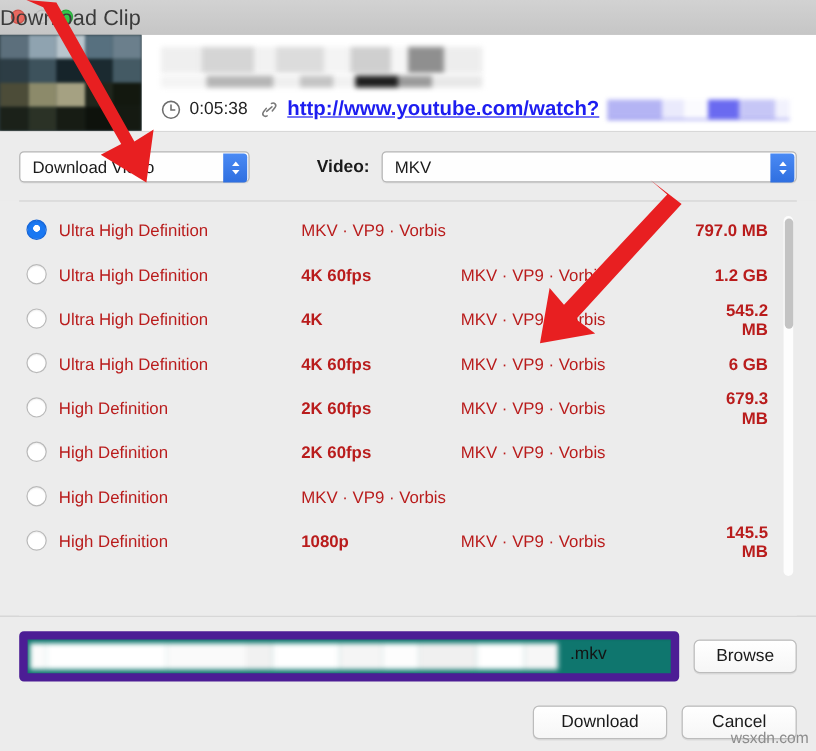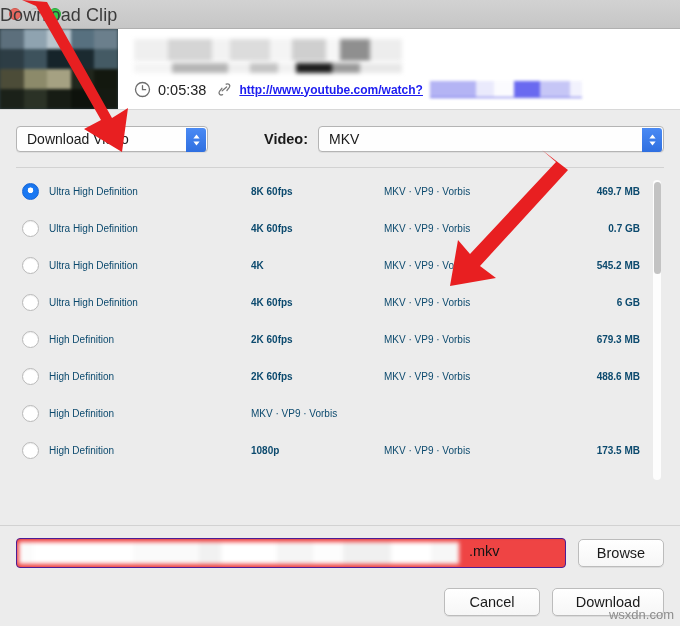--- a/index.html
+++ b/index.html
@@ -118,21 +118,21 @@
   .duration {
     font-weight: 400;
     color: #222;
     font-size: 14.5px;
     margin-right: 4px;
   }
   .url {
     color: #1d1df0;
     text-decoration: underline;
     font-weight: bold;
-    font-size: 12px;
+    font-size: 17px;
     white-space: nowrap;
   }
   .urlblur {
     display: inline-flex;
     height: 16px;
     width: 152px;
     vertical-align: -3px;
     filter: blur(1.6px);
     border-bottom: 1px solid #6a6ae8;
   }
@@ -196,22 +196,22 @@
   .list {
     position: absolute;
     inset: 0;
     padding-top: 5px;
     box-sizing: border-box;
   }
   .row {
     height: 37px;
     display: flex;
     align-items: center;
-    font-size: 10px;
-    color: #0c4a6e;
+    font-size: 14px;
+    color: #b91c1c;
     position: relative;
   }
   .radio {
     width: 17px;
     height: 17px;
     border-radius: 50%;
     box-sizing: border-box;
     margin-left: 6px;
     margin-right: 10px;
     flex: 0 0 auto;
@@ -268,22 +268,22 @@
   }
   .filerow {
     display: flex;
     align-items: center;
     gap: 12px;
     padding-top: 12px;
   }
   .filefield {
     flex: 1 1 auto;
     height: 28px;
-    background: #ef4444;
-    border: 1px solid #4c1d95;
+    background: #0f766e;
+    border: 7px solid #4c1d95;
     border-radius: 4px;
     box-shadow: inset 0 1px 1px rgba(0,0,0,.05);
     position: relative;
     overflow: hidden;
     display: flex;
     align-items: center;
   }
   .fileblur {
     position: absolute;
     left: 2px;
@@ -451,30 +451,29 @@
         </svg>
       </span>
     </div>
   </div>
 
   <div class="listwrap">
     <div class="list" id="quality-list">
         <div class="row selected">
           <span class="radio"></span>
           <span class="c-quality">Ultra High Definition</span>
-          <span class="c-res">8K 60fps</span>
-          <span class="c-codec">MKV · VP9 · Vorbis</span>
-          <span class="c-size">469.7 MB</span>
+          <span class="c-codec">MKV · VP9 · Vorbis</span>
+          <span class="c-size">797.0 MB</span>
         </div>
         <div class="row">
           <span class="radio"></span>
           <span class="c-quality">Ultra High Definition</span>
           <span class="c-res">4K 60fps</span>
           <span class="c-codec">MKV · VP9 · Vorbis</span>
-          <span class="c-size">0.7 GB</span>
+          <span class="c-size">1.2 GB</span>
         </div>
         <div class="row">
           <span class="radio"></span>
           <span class="c-quality">Ultra High Definition</span>
           <span class="c-res">4K</span>
           <span class="c-codec">MKV · VP9 · Vorbis</span>
           <span class="c-size">545.2 MB</span>
         </div>
         <div class="row">
           <span class="radio"></span>
@@ -488,33 +487,32 @@
           <span class="c-quality">High Definition</span>
           <span class="c-res">2K 60fps</span>
           <span class="c-codec">MKV · VP9 · Vorbis</span>
           <span class="c-size">679.3 MB</span>
         </div>
         <div class="row">
           <span class="radio"></span>
           <span class="c-quality">High Definition</span>
           <span class="c-res">2K 60fps</span>
           <span class="c-codec">MKV · VP9 · Vorbis</span>
-          <span class="c-size">488.6 MB</span>
         </div>
         <div class="row">
           <span class="radio"></span>
           <span class="c-quality">High Definition</span>
           <span class="c-codec">MKV · VP9 · Vorbis</span>
         </div>
         <div class="row">
           <span class="radio"></span>
           <span class="c-quality">High Definition</span>
           <span class="c-res">1080p</span>
           <span class="c-codec">MKV · VP9 · Vorbis</span>
-          <span class="c-size">173.5 MB</span>
+          <span class="c-size">145.5 MB</span>
         </div>
       </div>
     <div class="scrollbar">
       <div class="scrollthumb"></div>
     </div>
   </div>
 
   <div class="footer">
     <div class="filerow">
       <div class="filefield">
@@ -529,22 +527,22 @@
           <span style="background:#f0f0f0;width:48px"></span>
           <span style="background:#ffffff;width:40px"></span>
           <span style="background:#f7f7f7;width:28px"></span>
         </span>
         <span class="fileext">.mkv</span>
       </div>
       <button class="btn" id="btn-browse">Browse</button>
     </div>
 
     <div class="actionrow">
+      <button class="btn" id="btn-download">Download</button>
       <button class="btn" id="btn-cancel">Cancel</button>
-      <button class="btn" id="btn-download">Download</button>
     </div>
   </div>
 </div>
 
 <svg class="arrow" style="left:0px; top:0px;" width="260" height="175" viewBox="0 0 260 175">
   <path d="M22 0 L47 2 L112 118 L128 108 L122 152 L84 129 L101 120 L36 6 Z" fill="#e81f21"></path>
 </svg>
 
 <svg class="arrow" style="left:400px; top:150px;" width="200" height="160" viewBox="0 0 200 160">
   <path d="M142 0 L168 20 L80 116 L96 128 L50 136 L58 90 L70 104 L156 12 Z" fill="#e81f21"></path>

